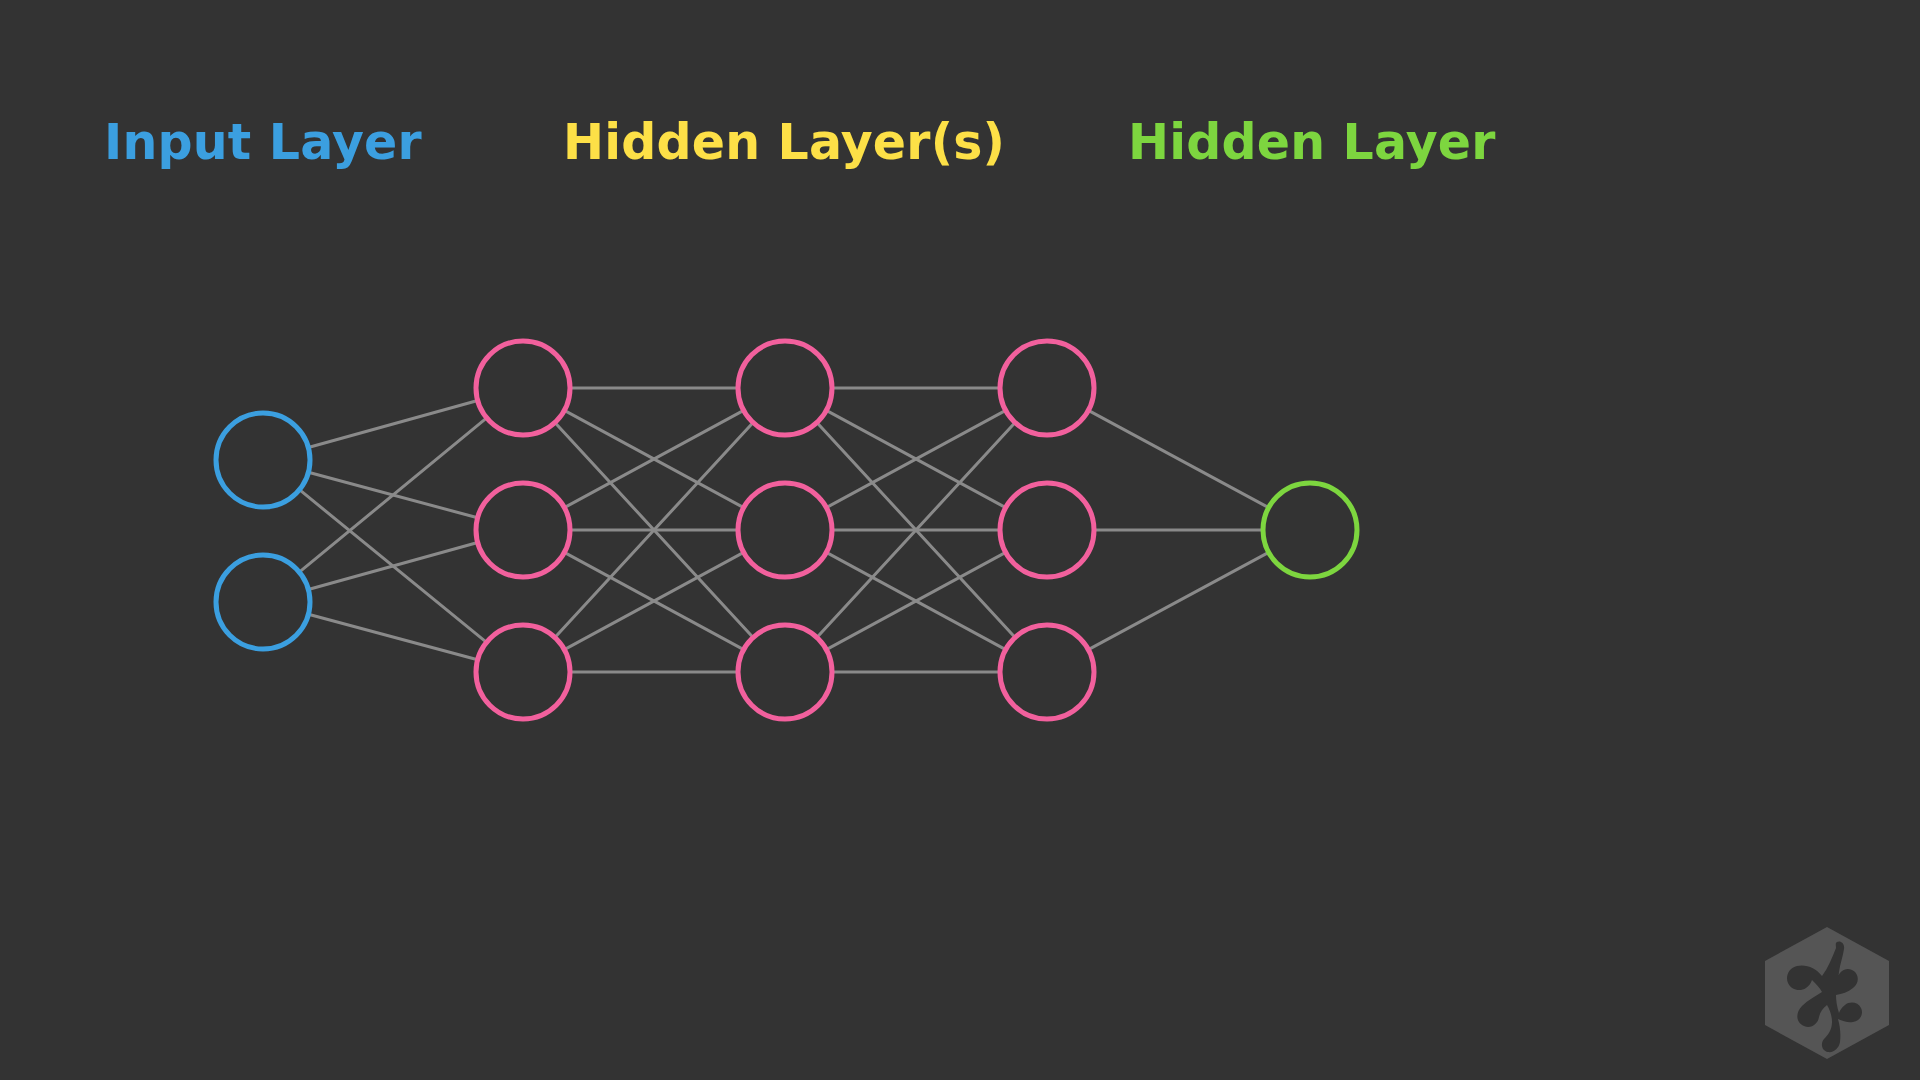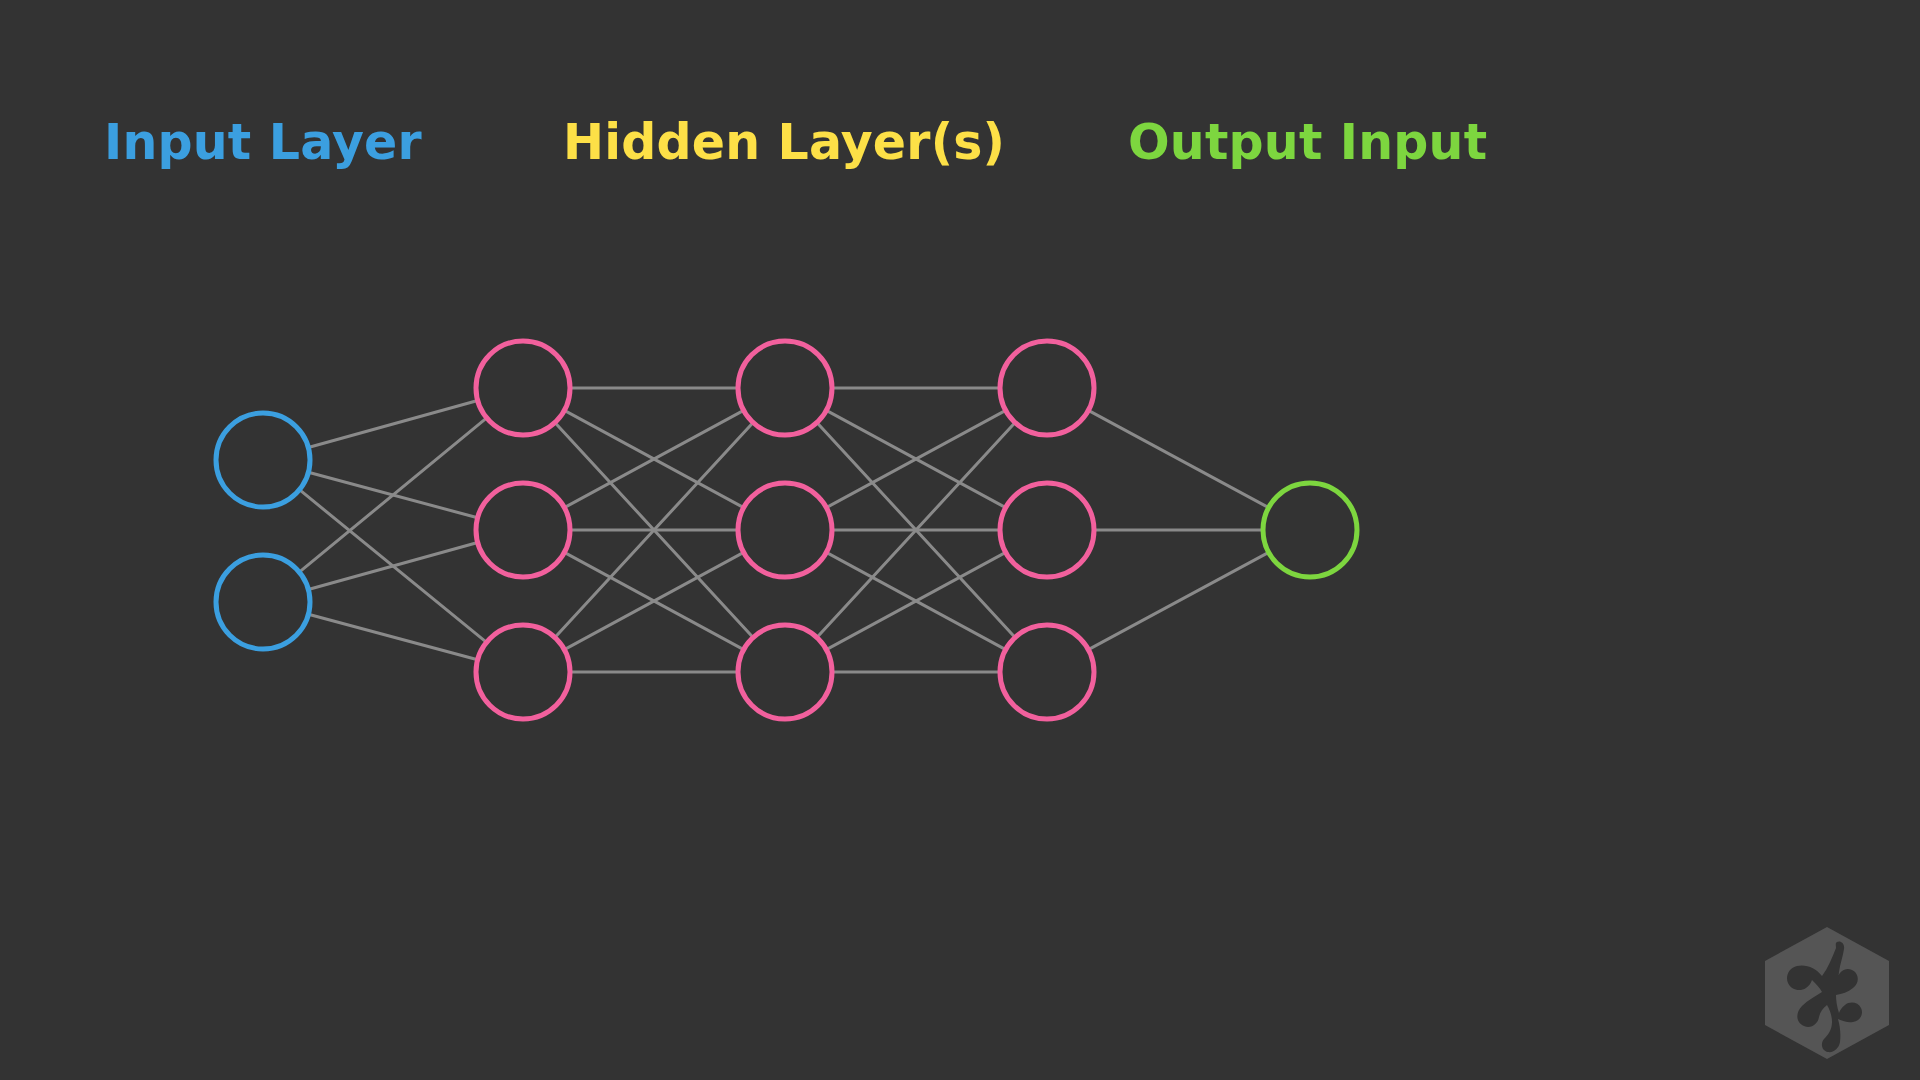--- a/index.html
+++ b/index.html
@@ -105,21 +105,21 @@
         <circle cx="1047" cy="388" r="47" fill="none" stroke="#F2609D" stroke-width="5"></circle>
         <circle cx="1047" cy="530" r="47" fill="none" stroke="#F2609D" stroke-width="5"></circle>
         <circle cx="1047" cy="672" r="47" fill="none" stroke="#F2609D" stroke-width="5"></circle>
         <circle cx="1310" cy="530" r="47" fill="none" stroke="#7DD63F" stroke-width="5"></circle>
       </g>
   </svg>
 
   <div class="layer-labels">
     <div class="layer-label" id="label-input" style="color: rgb(59, 159, 224);">Input Layer</div>
     <div class="layer-label" id="label-hidden" style="color: #fde047;">Hidden Layer(s)</div>
-    <div class="layer-label" id="label-output" style="color: rgb(125, 214, 63);">Output Input</div>
+    <div class="layer-label" id="label-output" style="color: rgb(125, 214, 63);">Hidden Layer</div>
   </div>
 
   <svg id="watermark" viewBox="0 0 150 140" xmlns="http://www.w3.org/2000/svg">
     <path id="wm-hex" d="M75 5 L137 39 L137 103 L75 137 L13 103 L13 39 Z" rx="10" fill="#555555"></path>
     <g id="wm-neuron" fill="#333333">
       <path d="M84 26 C80 36, 76 46, 70 54 C64 46, 54 42, 45 44
                C37 46, 33 54, 36 61 C39 68, 48 70, 54 66
                C57 64, 59 61, 60 58 C64 62, 68 66, 70 70
                C64 74, 56 78, 50 84 C43 91, 44 101, 52 104
                C59 107, 66 102, 67 95 C68 90, 71 86, 75 83

